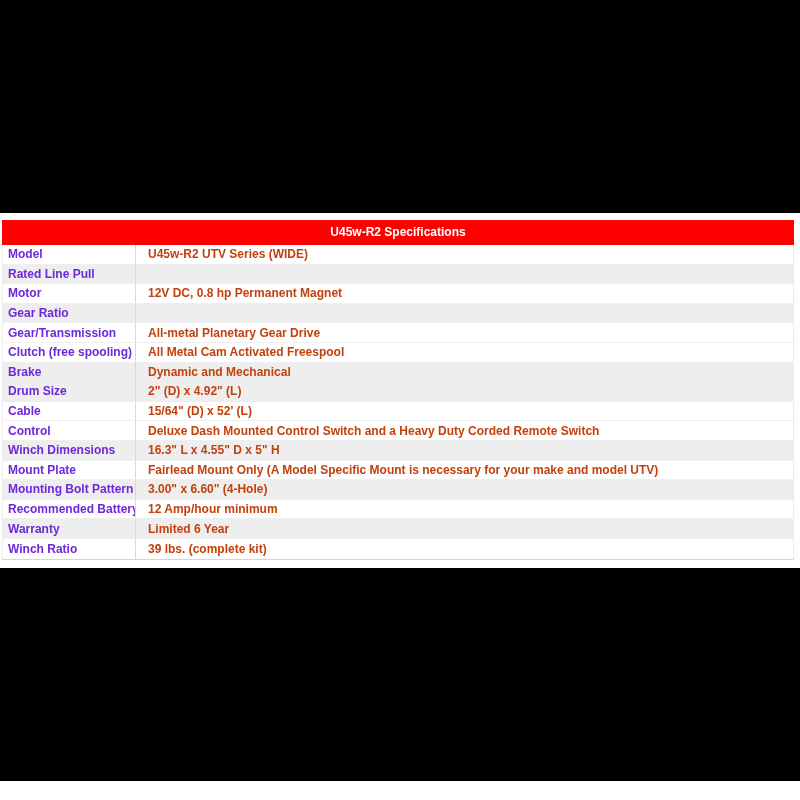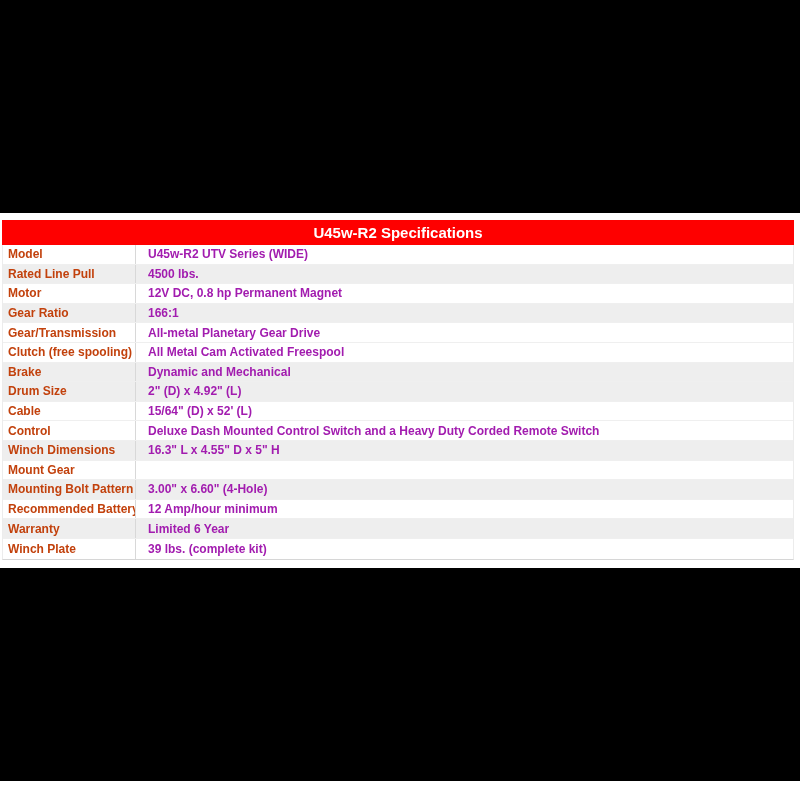--- a/index.html
+++ b/index.html
@@ -21,21 +21,21 @@
     padding: 7px 0 8px 2px;
   }
   .spec-table {
     width: 792px;
   }
   .table-header {
     height: 25px;
     line-height: 25px;
     background: #fe0000;
     color: #ffffff;
-    font-size: 15px;
+    font-size: 12px;
     font-weight: bold;
     text-align: center;
   }
   .rows {
     border-left: 1px solid #ececec;
     border-right: 1px solid #ececec;
     border-bottom: 1px solid #d6d6d6;
     box-sizing: border-box;
   }
   .row {
@@ -48,63 +48,61 @@
     font-size: 12px;
     font-weight: bold;
   }
   .row:last-child { border-bottom: none; }
   .row.alt { background: #eeeeee; }
   .cell-label {
     width: 133px;
     flex: 0 0 133px;
     padding-left: 5px;
     box-sizing: border-box;
-    color: #c2410c;
+    color: #6d28d9;
     border-right: 1px solid #d8d8d8;
     align-self: stretch;
     display: flex;
     align-items: center;
     white-space: nowrap;
     overflow: hidden;
   }
   .cell-value {
     flex: 1;
     padding-left: 12px;
-    color: #a21caf;
+    color: #c2410c;
     white-space: nowrap;
     overflow: hidden;
   }
 </style>
 </head>
 <body>
 
 <div class="black-bar top"></div>
 
 <div class="content">
   <div class="spec-table">
     <div class="table-header">U45w-R2 Specifications</div>
     <div class="rows">
   <div class="row">
     <div class="cell-label">Model</div>
     <div class="cell-value">U45w-R2 UTV Series (WIDE)</div>
   </div>
 
   <div class="row alt">
     <div class="cell-label">Rated Line Pull</div>
-    <div class="cell-value">4500 lbs.</div>
   </div>
 
   <div class="row">
     <div class="cell-label">Motor</div>
     <div class="cell-value">12V DC, 0.8 hp Permanent Magnet</div>
   </div>
 
   <div class="row alt">
     <div class="cell-label">Gear Ratio</div>
-    <div class="cell-value">166:1</div>
   </div>
 
   <div class="row">
     <div class="cell-label">Gear/Transmission</div>
     <div class="cell-value">All-metal Planetary Gear Drive</div>
   </div>
 
   <div class="row">
     <div class="cell-label">Clutch (free spooling)</div>
     <div class="cell-value">All Metal Cam Activated Freespool</div>
@@ -130,39 +128,40 @@
     <div class="cell-label">Control</div>
     <div class="cell-value">Deluxe Dash Mounted Control Switch and a Heavy Duty Corded Remote Switch</div>
   </div>
 
   <div class="row alt">
     <div class="cell-label">Winch Dimensions</div>
     <div class="cell-value">16.3" L x 4.55" D x 5" H</div>
   </div>
 
   <div class="row">
-    <div class="cell-label">Mount Gear</div>
+    <div class="cell-label">Mount Plate</div>
+    <div class="cell-value">Fairlead Mount Only (A Model Specific Mount is necessary for your make and model UTV)</div>
   </div>
 
   <div class="row alt">
     <div class="cell-label">Mounting Bolt Pattern</div>
     <div class="cell-value">3.00" x 6.60" (4-Hole)</div>
   </div>
 
   <div class="row">
     <div class="cell-label">Recommended Battery</div>
     <div class="cell-value">12 Amp/hour minimum</div>
   </div>
 
   <div class="row alt">
     <div class="cell-label">Warranty</div>
     <div class="cell-value">Limited 6 Year</div>
   </div>
 
   <div class="row">
-    <div class="cell-label">Winch Plate</div>
+    <div class="cell-label">Winch Ratio</div>
     <div class="cell-value">39 lbs. (complete kit)</div>
   </div>
 </div>
   </div>
 </div>
 
 <div class="black-bar bottom"></div>
 
 </body></html>

